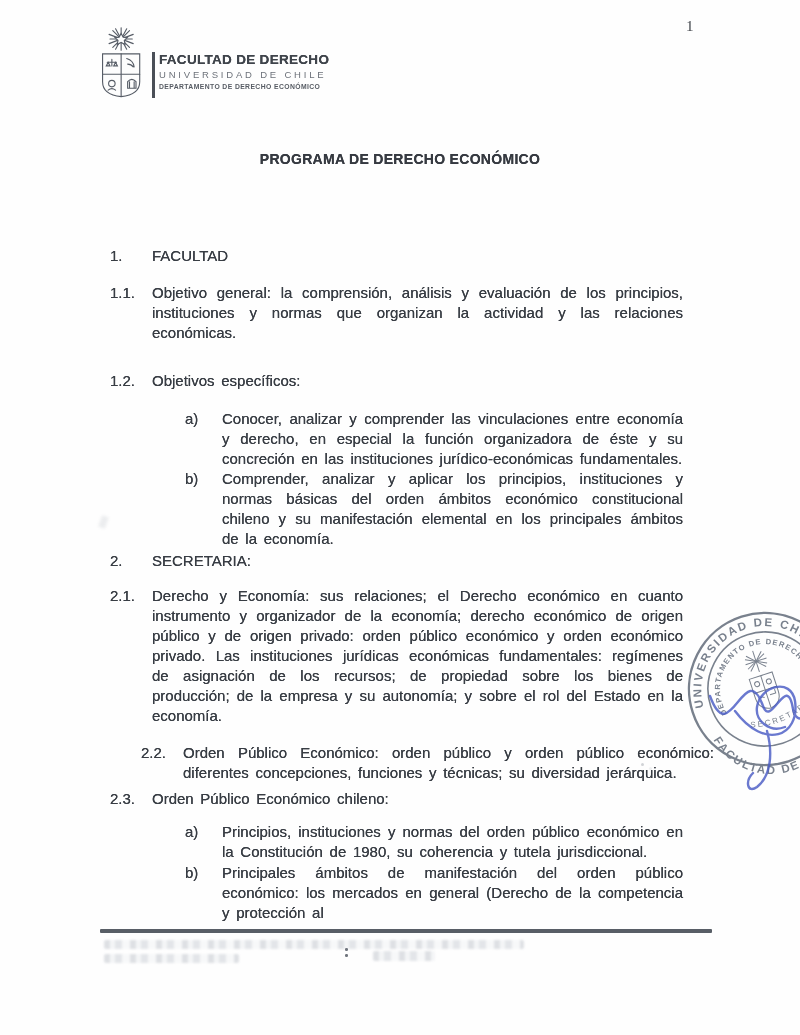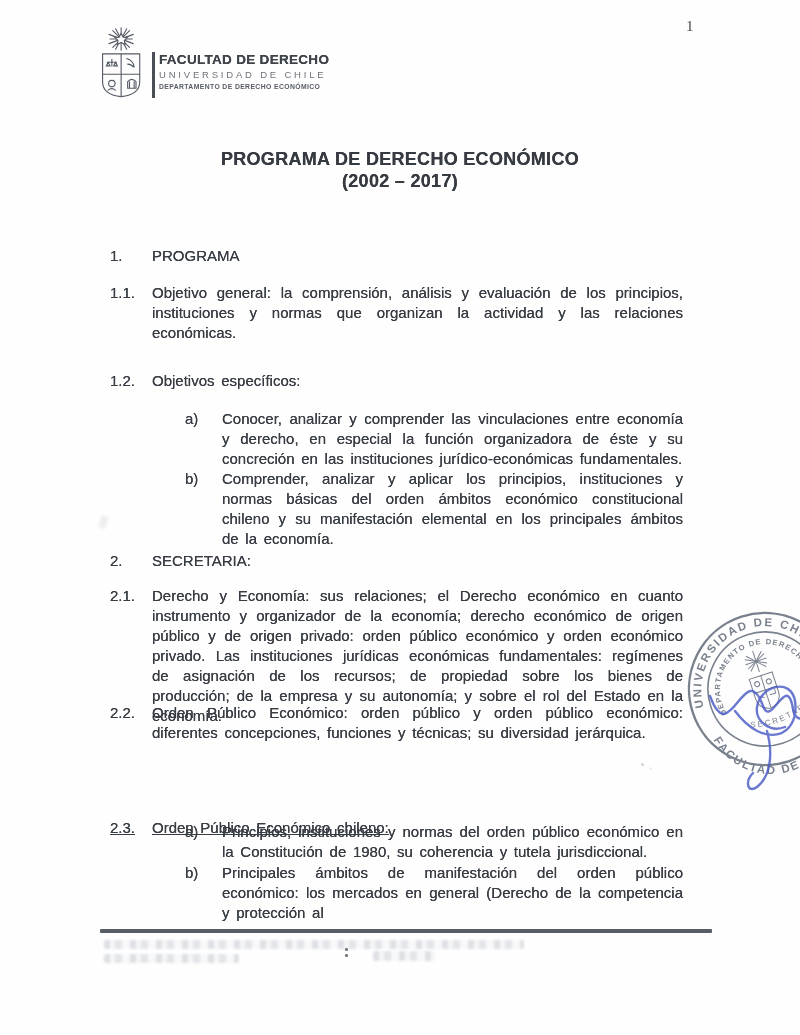--- a/index.html
+++ b/index.html
@@ -8,21 +8,21 @@
 
   
   .logo-crest{position:absolute;left:97px;top:24px;}
   .logo-bar{position:absolute;left:152px;top:52px;width:2.5px;height:46px;background:#4a4f57;}
   .org-1{position:absolute;left:159px;top:52px;font-size:13.5px;font-weight:bold;letter-spacing:.3px;color:#3f444b;text-shadow:0 0 .3px #3f444b;}
   .org-2{position:absolute;left:159px;top:69px;font-size:9.5px;letter-spacing:2.8px;color:#6d727a;}
   .org-3{position:absolute;left:159px;top:83px;font-size:6.8px;font-weight:bold;letter-spacing:.4px;color:#565b63;}
   .page-number{position:absolute;left:686px;top:18px;font-family:"Liberation Serif","DejaVu Serif",serif;font-size:15px;color:#41454b;}
 
   
-  .doc-title{position:absolute;left:0;top:148px;width:100%;text-align:center;font-size:18px;font-weight:bold;color:#363a41;line-height:22px;letter-spacing:.3px;text-shadow:0 0 .3px #363a41;}
+  .doc-title{position:absolute;left:0;top:148px;width:100%;text-align:center;font-size:14px;font-weight:bold;color:#363a41;line-height:22px;letter-spacing:.3px;text-shadow:0 0 .3px #363a41;}
 
   
   #sections{position:absolute;left:110px;top:0;width:573px;color:#383d44;font-size:15px;line-height:20px;}
   .row{position:absolute;display:flex;width:573px;text-shadow:0 0 .25px #383d44;}
   .row .num{flex:0 0 42px;}
   .row .body{flex:1 1 auto;text-align:justify;word-spacing:2.5px;}
   .row.sub{margin-left:75px;width:498px;}
   .row.sub .num{flex:0 0 37px;}
 
   
@@ -71,27 +71,26 @@
   </svg>
   <div class="logo-bar"></div>
   <div class="org-1">FACULTAD DE DERECHO</div>
   <div class="org-2">UNIVERSIDAD DE CHILE</div>
   <div class="org-3">DEPARTAMENTO DE DERECHO ECONÓMICO</div>
 
   <div class="page-number">1</div>
 
   <div class="doc-title">
     <div>PROGRAMA DE DERECHO ECONÓMICO</div>
-    <div>(2002 – 2017)</div>
   </div>
 
   <div id="sections">
       <div class="row" style="top: 246px;">
       <span class="num">1.</span>
-      <span class="body">PROGRAMA</span>
+      <span class="body">FACULTAD</span>
     </div>
       <div class="row" style="top: 283px;">
       <span class="num">1.1.</span>
       <span class="body">Objetivo general: la comprensión, análisis y evaluación de los principios, instituciones y normas que organizan la actividad y las relaciones económicas.</span>
     </div>
       <div class="row" style="top: 371px; justify-content: space-between;">
       <span class="num">1.2.</span>
       <span class="body">Objetivos específicos:</span>
     </div>
       <div class="row sub" style="top: 409px;">
@@ -103,25 +102,25 @@
       <span class="body">Comprender, analizar y aplicar los principios, instituciones y normas básicas del orden ámbitos económico constitucional chileno y su manifestación elemental en los principales ámbitos de la economía.</span>
     </div>
       <div class="row" style="top: 551px;">
       <span class="num">2.</span>
       <span class="body">SECRETARIA:</span>
     </div>
       <div class="row" style="top: 586px;">
       <span class="num">2.1.</span>
       <span class="body">Derecho y Economía: sus relaciones; el Derecho económico en cuanto instrumento y organizador de la economía; derecho económico de origen público y de origen privado: orden público económico y orden económico privado. Las instituciones jurídicas económicas fundamentales: regímenes de asignación de los recursos; de propiedad sobre los bienes de producción; de la empresa y su autonomía; y sobre el rol del Estado en la economía.</span>
     </div>
-      <div class="row" style="top: 703px;">
+      <div class="row" style="top: 743px; margin-left: 31px;">
       <span class="num">2.2.</span>
       <span class="body">Orden Público Económico: orden público y orden público económico: diferentes concepciones, funciones y técnicas; su diversidad jerárquica.</span>
     </div>
-      <div class="row" style="top: 818px; text-decoration: underline;">
+      <div class="row" style="top: 789px;">
       <span class="num">2.3.</span>
       <span class="body">Orden Público Económico chileno:</span>
     </div>
       <div class="row sub" style="top: 822px;">
       <span class="num">a)</span>
       <span class="body">Principios, instituciones y normas del orden público económico en la Constitución de 1980, su coherencia y tutela jurisdiccional.</span>
     </div>
       <div class="row sub" style="top: 863px;">
       <span class="num">b)</span>
       <span class="body">Principales ámbitos de manifestación del orden público económico: los mercados en general (Derecho de la competencia y protección al</span>

